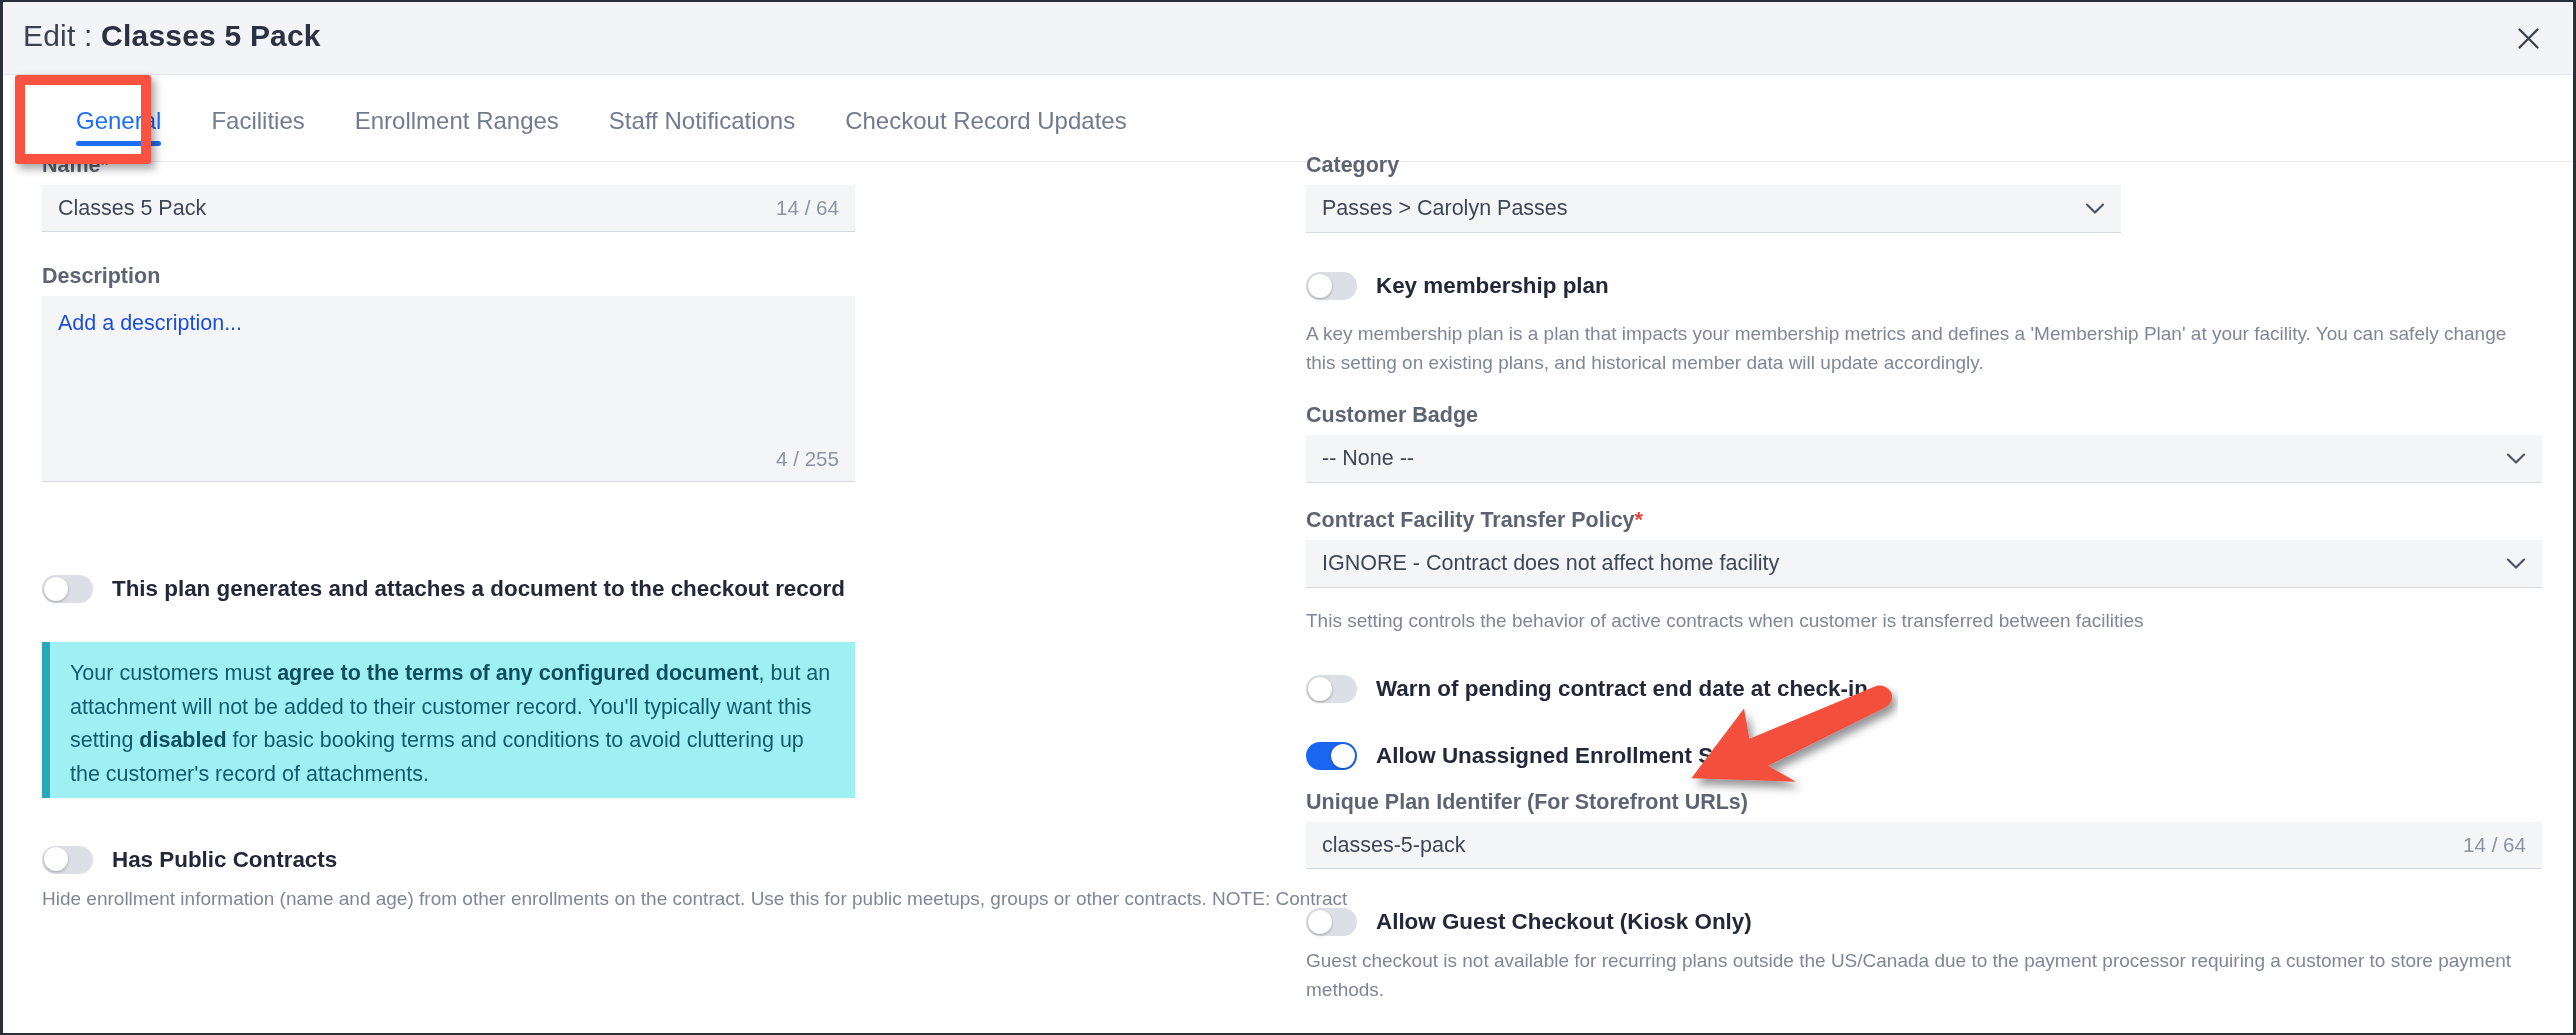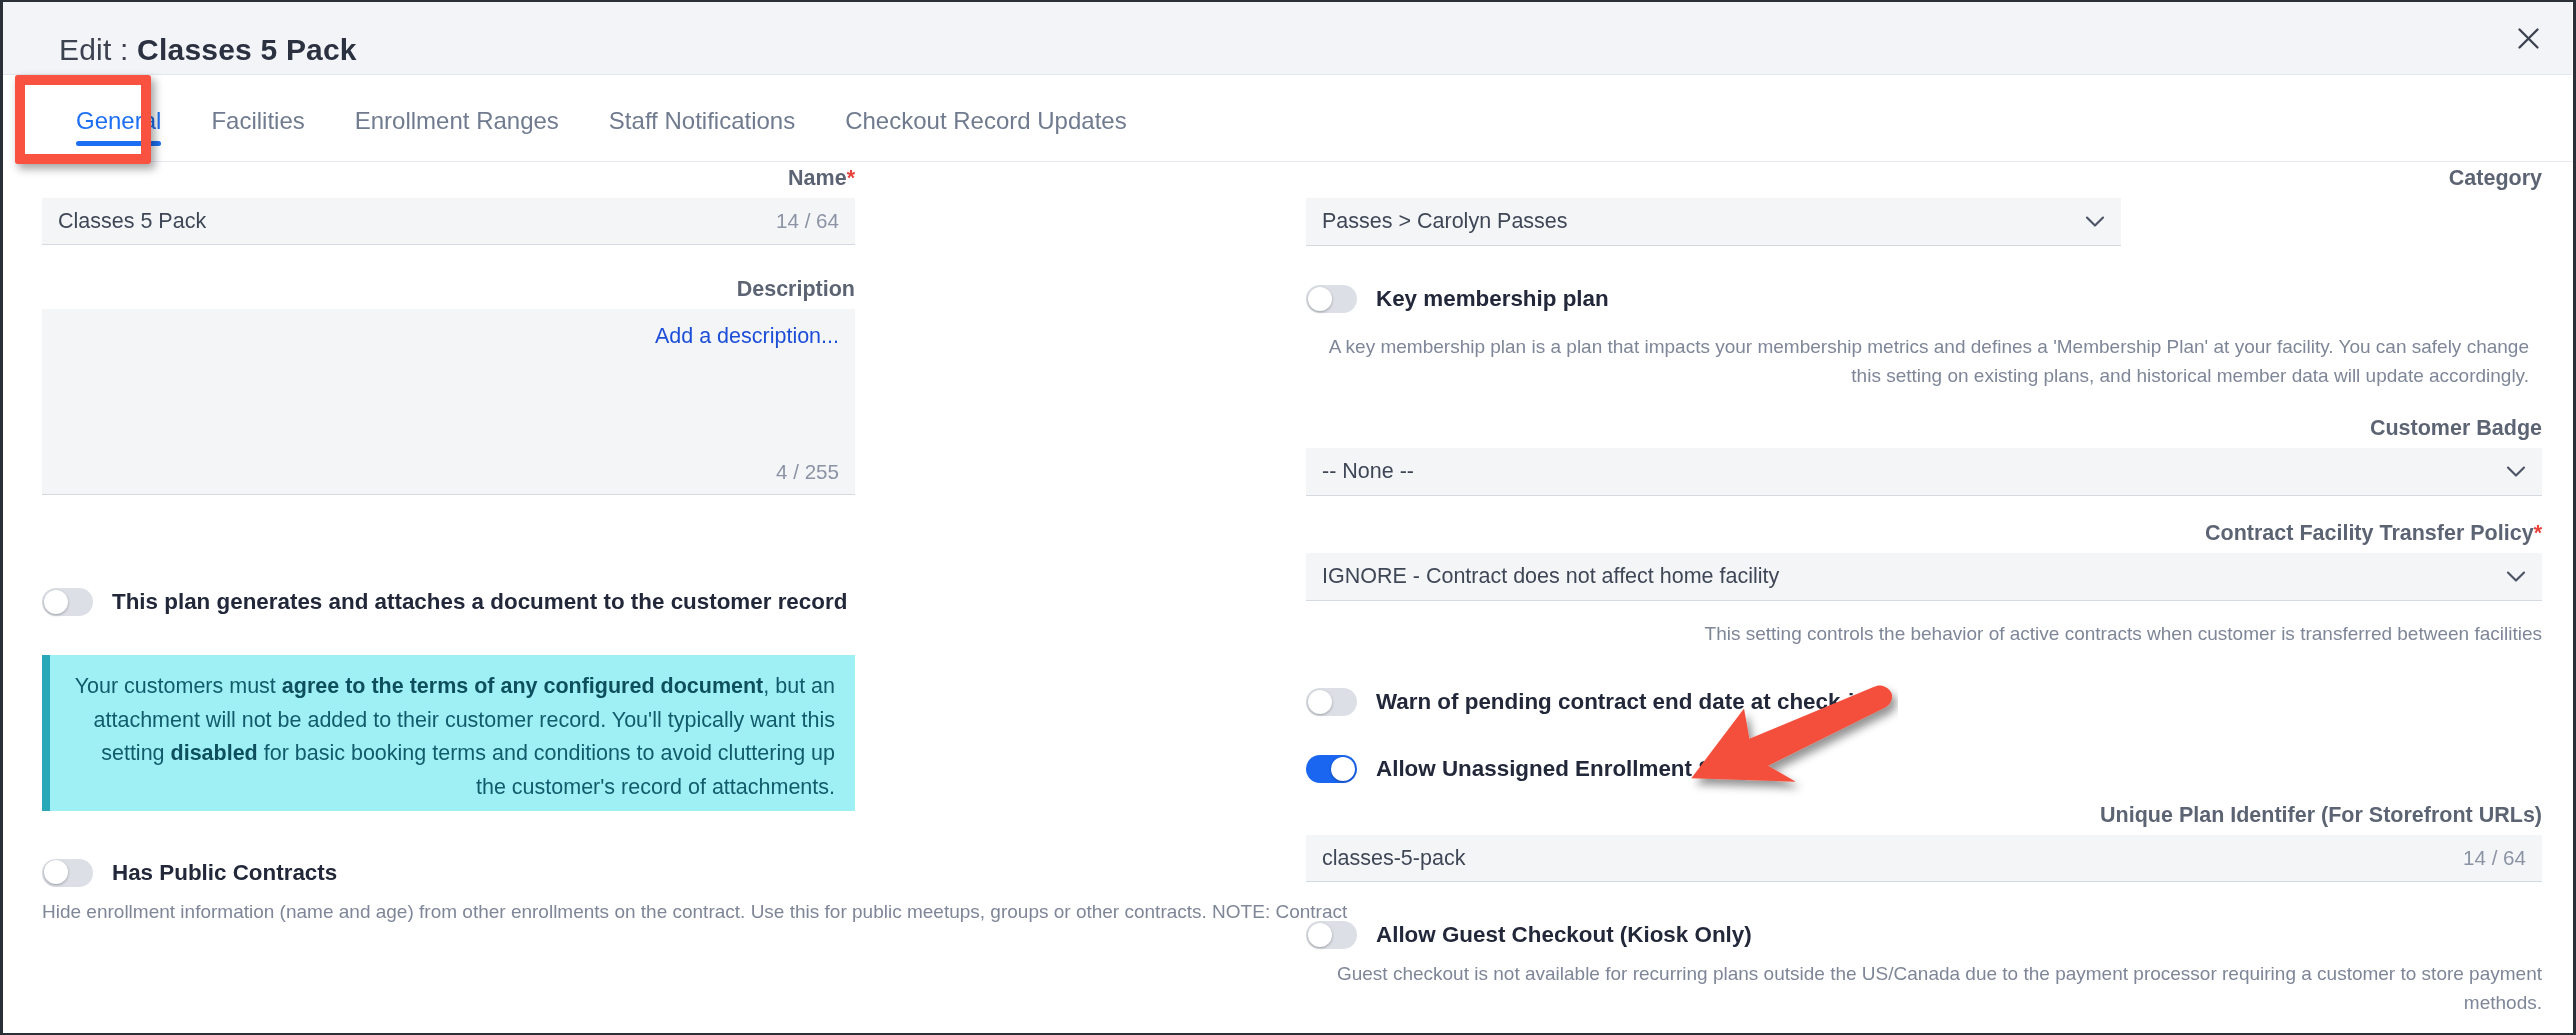--- a/index.html
+++ b/index.html
@@ -28,26 +28,25 @@
   .dialog-header {
     position: absolute;
     left: 0; top: 0;
     width: 2569px;
     height: 73px;
     background: #f2f4f7;
     border-bottom: 0.9px solid #e3e6ec;
   }
   .dialog-title {
     position: absolute;
-    left: 56px; top: 17px;
+    left: 20px; top: 17px;
     font-size: 30px;
     color: #3c4250;
     letter-spacing: 0.2px;
     white-space: nowrap;
-    margin-top: 14px;
   }
   .dialog-title b { font-weight: 700; color: #2b3140; }
   .close-btn {
     position: absolute;
     right: 23px; top: 16px;
     width: 41px; height: 41px;
     display: flex; align-items: center; justify-content: center;
     cursor: pointer;
   }
   .close-btn svg { display: block; }
@@ -95,24 +94,23 @@
     border: 10px solid #fa5240;
     border-radius: 2.7px;
     box-shadow: 3.6px 4.5px 8px rgba(0,0,0,.35);
     pointer-events: none;
     z-index: 40;
   }
 
   
   .body-area {
     position: absolute;
-    left: 0; top: 164px;
+    left: 0; top: 151px;
     width: 2569px;
     height: 869px;
-    text-align: right;
   }
   .col-left  { position: absolute; left: 39px;   top: 0; width: 813px; }
   .col-right { position: absolute; left: 1303px; top: 0; width: 1236px; }
 
   
   .field-label {
     font-size: 21.5px;
     color: #5c6474;
     font-weight: 700;
     margin-bottom: 7.2px;
@@ -296,21 +294,21 @@
         <span class="ph">Add a description...</span>
         <span class="counter">4 / 255</span>
       </div>
 
       <div style="height:93px;"></div>
 
       <div class="toggle-row">
         <div class="switch">
             <div class="knob"></div>
           </div>
-        <div class="toggle-label plain">This plan generates and attaches a document to the customer record</div>
+        <div class="toggle-label plain">This plan generates and attaches a document to the checkout record</div>
       </div>
 
       <div class="sp-44"></div>
 
       <div class="callout">
         <span>Your customers must </span><b>agree to the terms of any configured document</b><span>, but an attachment will not be added to their customer record. You'll typically want this setting </span><b>disabled</b><span> for basic booking terms and conditions to avoid cluttering up the customer's record of attachments.</span>
       </div>
 
       <div class="sp-54"></div>
 

